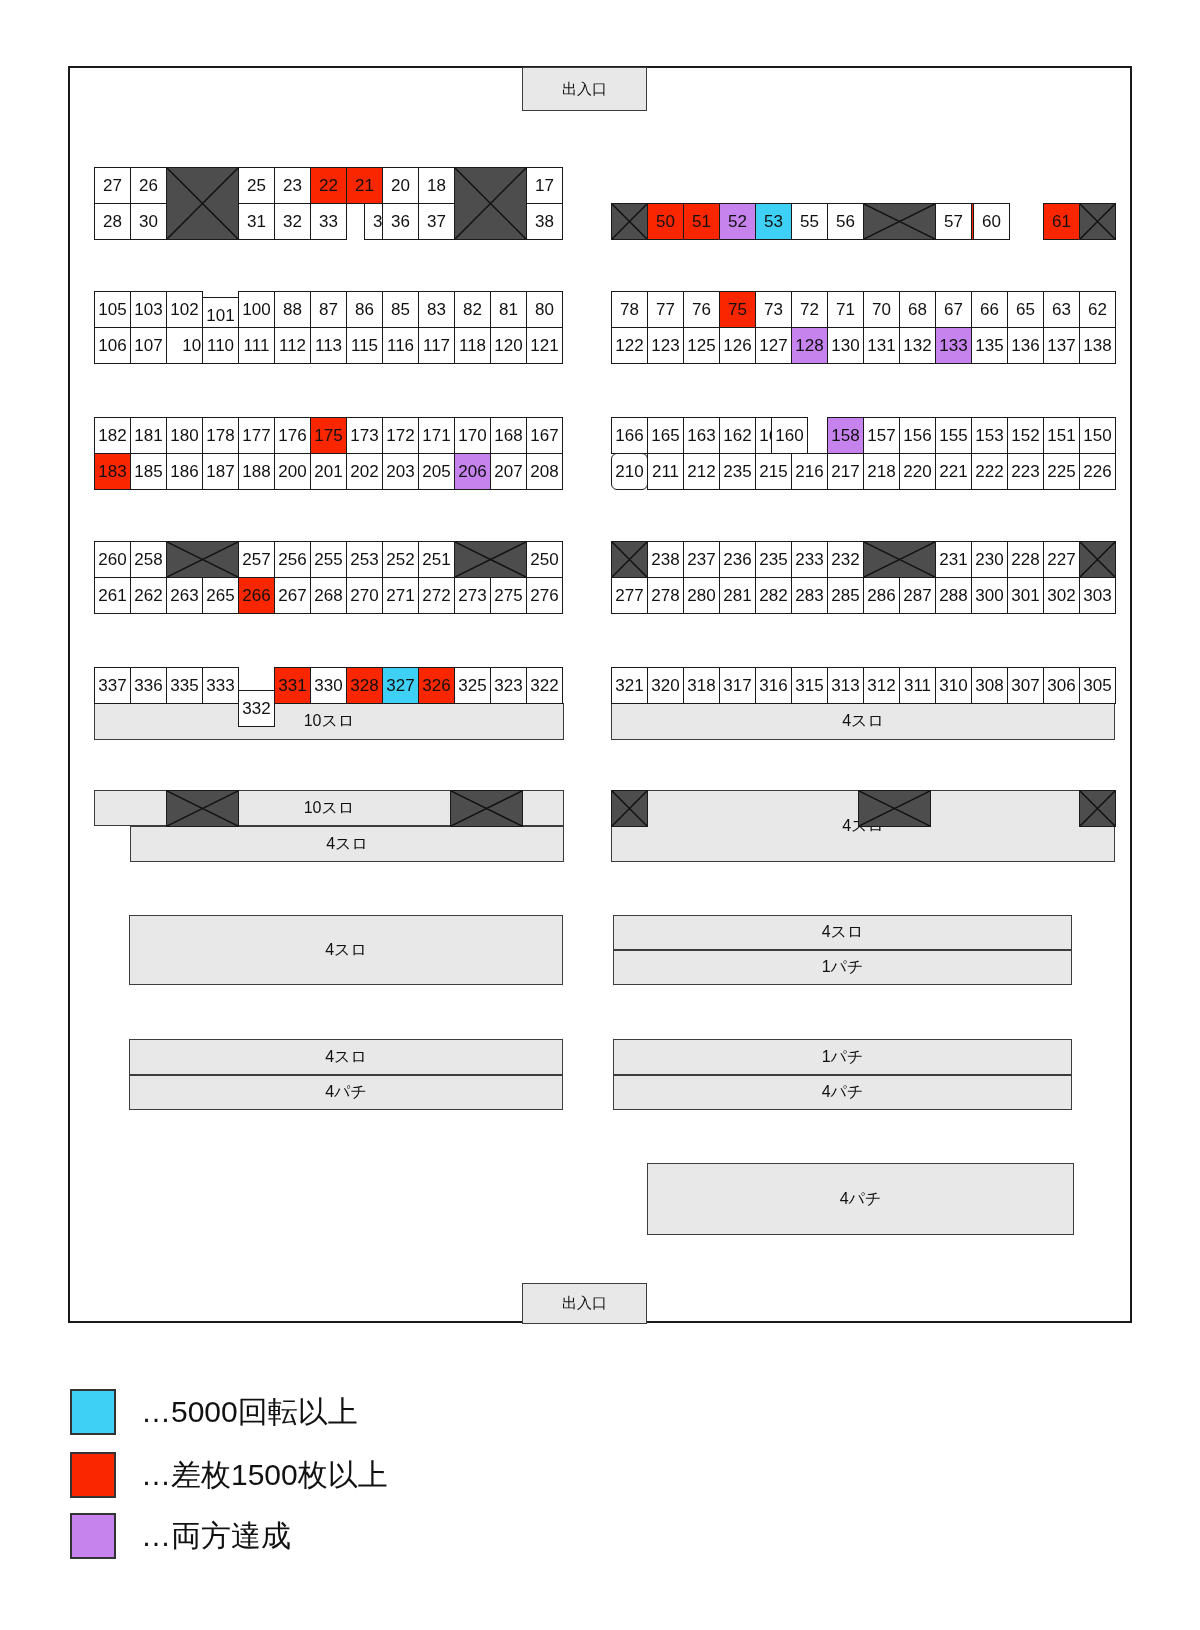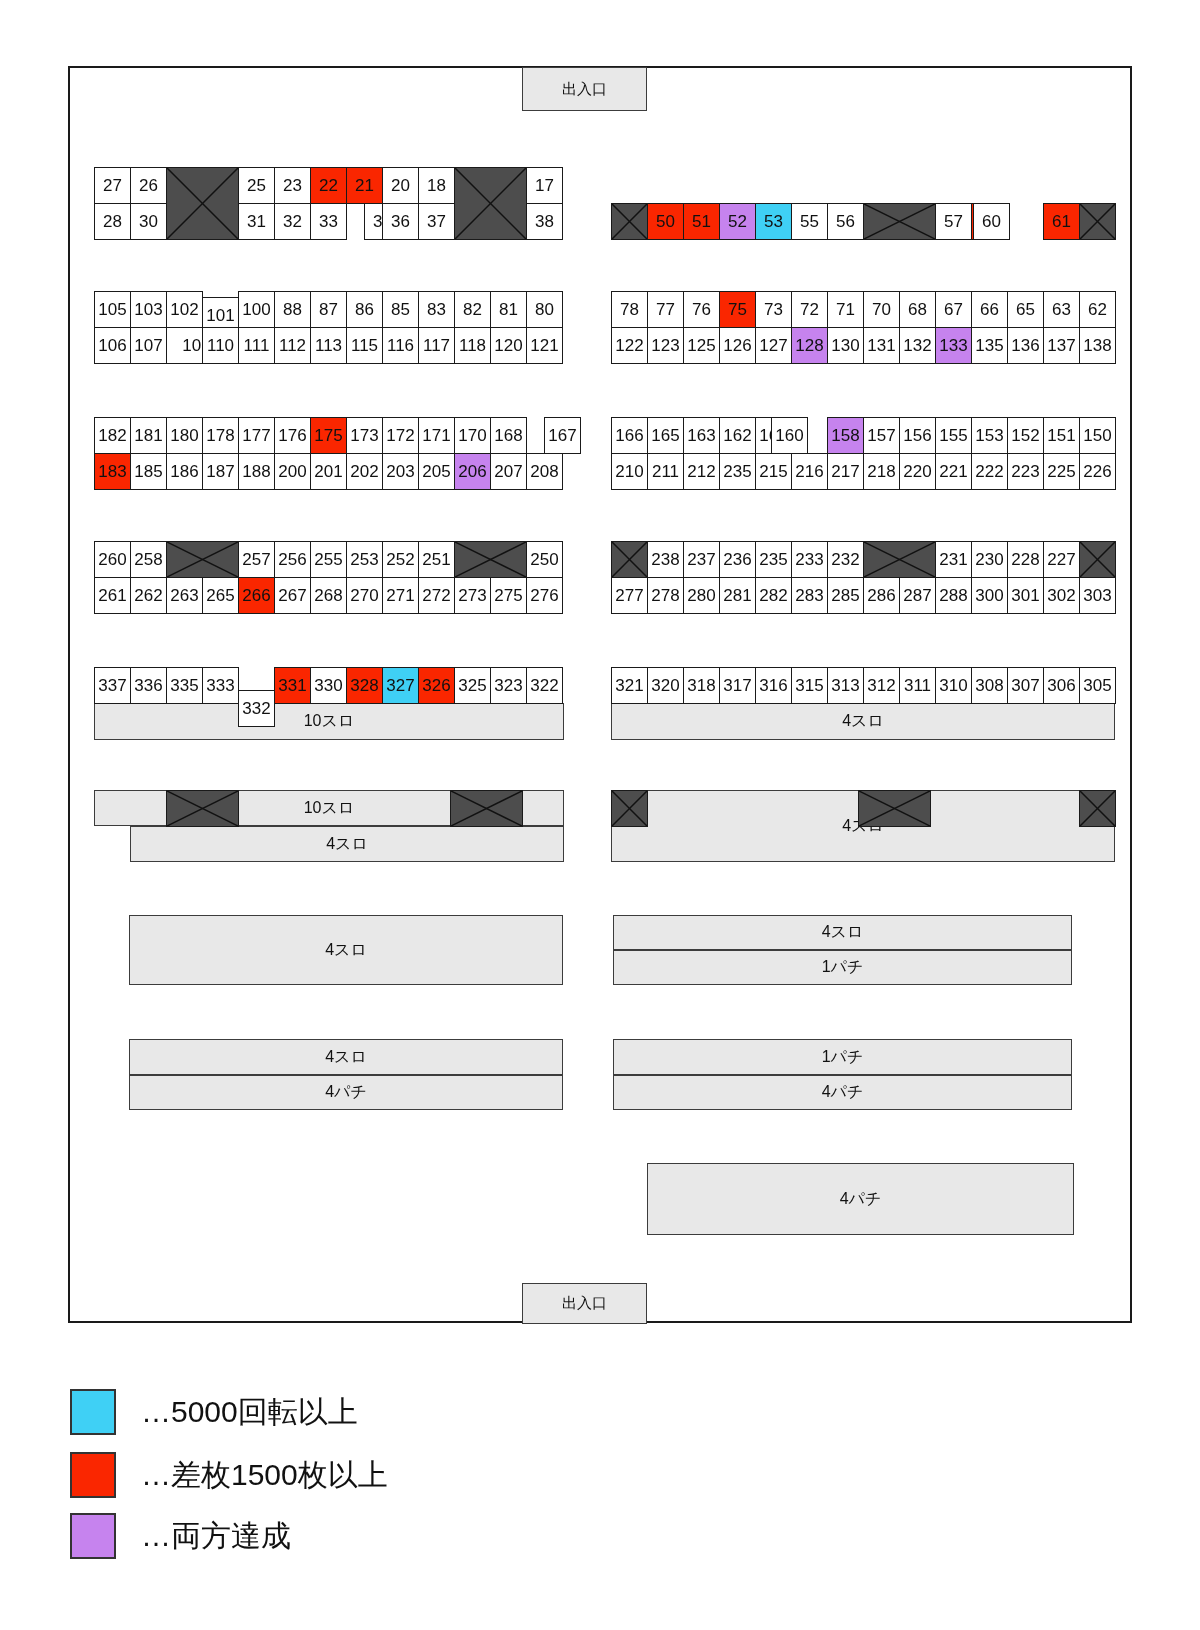--- a/index.html
+++ b/index.html
@@ -184,21 +184,21 @@
     <div class="seat" style="left: 166px; top: 417px; width: 37px; height: 37px;">180</div>
     <div class="seat" style="left: 202px; top: 417px; width: 37px; height: 37px;">178</div>
     <div class="seat" style="left: 238px; top: 417px; width: 37px; height: 37px;">177</div>
     <div class="seat" style="left: 274px; top: 417px; width: 37px; height: 37px;">176</div>
     <div class="seat" style="left: 310px; top: 417px; width: 37px; height: 37px; background: rgb(250, 38, 0);">175</div>
     <div class="seat" style="left: 346px; top: 417px; width: 37px; height: 37px;">173</div>
     <div class="seat" style="left: 382px; top: 417px; width: 37px; height: 37px;">172</div>
     <div class="seat" style="left: 418px; top: 417px; width: 37px; height: 37px;">171</div>
     <div class="seat" style="left: 454px; top: 417px; width: 37px; height: 37px;">170</div>
     <div class="seat" style="left: 490px; top: 417px; width: 37px; height: 37px;">168</div>
-    <div class="seat" style="left: 544px; top: 417px; width: 37px; height: 37px;">167</div>
+    <div class="seat" style="left: 526px; top: 417px; width: 37px; height: 37px;">167</div>
     <div class="seat" style="left: 94px; top: 453px; width: 37px; height: 37px; background: rgb(250, 38, 0);">183</div>
     <div class="seat" style="left: 130px; top: 453px; width: 37px; height: 37px;">185</div>
     <div class="seat" style="left: 166px; top: 453px; width: 37px; height: 37px;">186</div>
     <div class="seat" style="left: 202px; top: 453px; width: 37px; height: 37px;">187</div>
     <div class="seat" style="left: 238px; top: 453px; width: 37px; height: 37px;">188</div>
     <div class="seat" style="left: 274px; top: 453px; width: 37px; height: 37px;">200</div>
     <div class="seat" style="left: 310px; top: 453px; width: 37px; height: 37px;">201</div>
     <div class="seat" style="left: 346px; top: 453px; width: 37px; height: 37px;">202</div>
     <div class="seat" style="left: 382px; top: 453px; width: 37px; height: 37px;">203</div>
     <div class="seat" style="left: 418px; top: 453px; width: 37px; height: 37px;">205</div>
@@ -212,21 +212,21 @@
     <div class="seat" style="left: 755px; top: 417px; width: 37px; height: 37px;">161</div>
     <div class="seat" style="left: 771px; top: 417px; width: 37px; height: 37px;">160</div>
     <div class="seat" style="left: 827px; top: 417px; width: 37px; height: 37px; background: rgb(198, 131, 238);">158</div>
     <div class="seat" style="left: 863px; top: 417px; width: 37px; height: 37px;">157</div>
     <div class="seat" style="left: 899px; top: 417px; width: 37px; height: 37px;">156</div>
     <div class="seat" style="left: 935px; top: 417px; width: 37px; height: 37px;">155</div>
     <div class="seat" style="left: 971px; top: 417px; width: 37px; height: 37px;">153</div>
     <div class="seat" style="left: 1007px; top: 417px; width: 37px; height: 37px;">152</div>
     <div class="seat" style="left: 1043px; top: 417px; width: 37px; height: 37px;">151</div>
     <div class="seat" style="left: 1079px; top: 417px; width: 37px; height: 37px;">150</div>
-    <div class="seat" style="left: 611px; top: 453px; width: 37px; height: 37px;">210</div>
+    <div class="seat" style="left: 611px; top: 453px; width: 37px; height: 37px; border-radius: 6px;">210</div>
     <div class="seat" style="left: 647px; top: 453px; width: 37px; height: 37px;">211</div>
     <div class="seat" style="left: 683px; top: 453px; width: 37px; height: 37px;">212</div>
     <div class="seat" style="left: 719px; top: 453px; width: 37px; height: 37px;">235</div>
     <div class="seat" style="left: 755px; top: 453px; width: 37px; height: 37px;">215</div>
     <div class="seat" style="left: 791px; top: 453px; width: 37px; height: 37px;">216</div>
     <div class="seat" style="left: 827px; top: 453px; width: 37px; height: 37px;">217</div>
     <div class="seat" style="left: 863px; top: 453px; width: 37px; height: 37px;">218</div>
     <div class="seat" style="left: 899px; top: 453px; width: 37px; height: 37px;">220</div>
     <div class="seat" style="left: 935px; top: 453px; width: 37px; height: 37px;">221</div>
     <div class="seat" style="left: 971px; top: 453px; width: 37px; height: 37px;">222</div>

